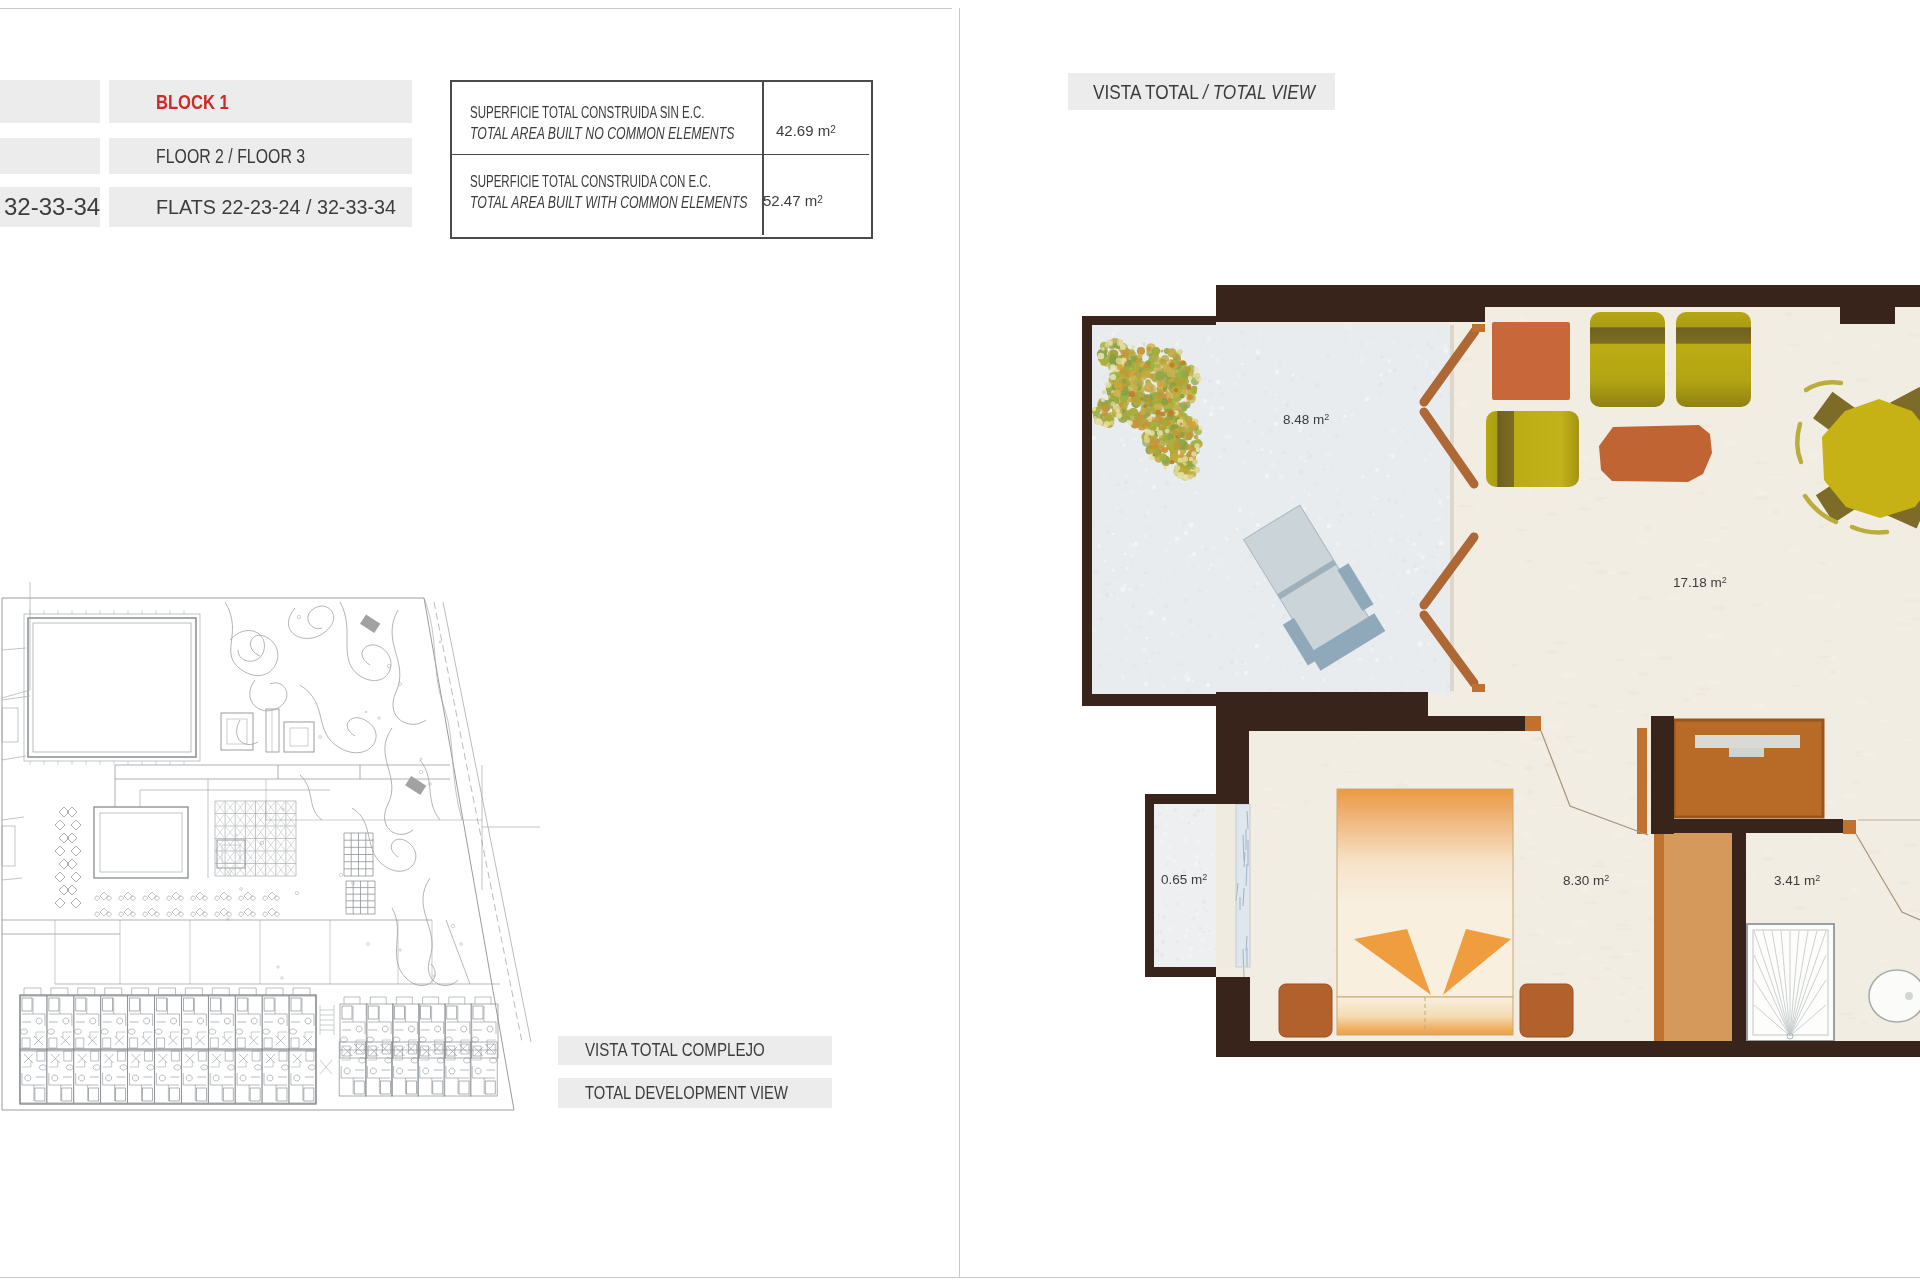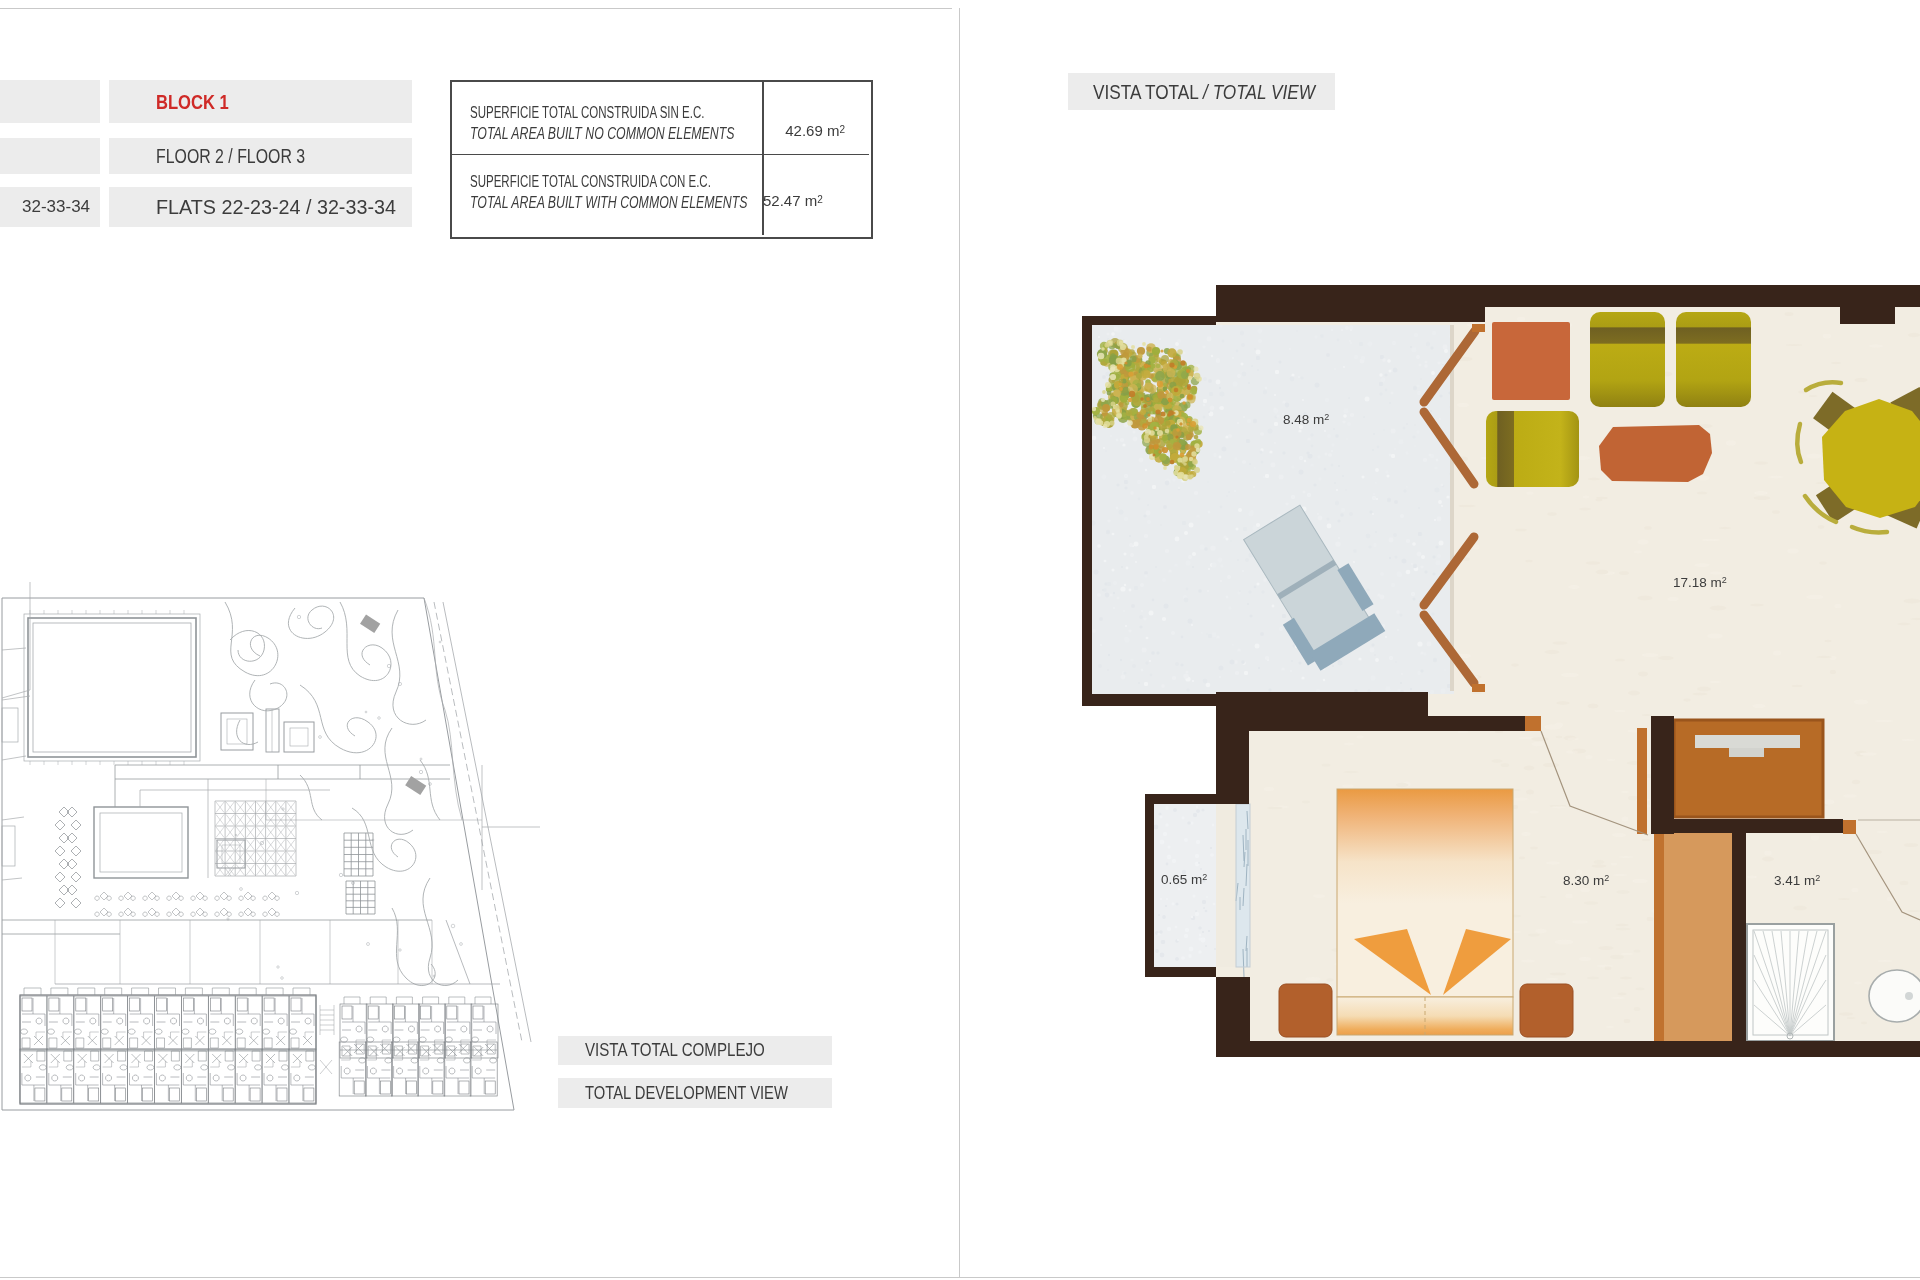--- a/index.html
+++ b/index.html
@@ -14,29 +14,29 @@
 <div class="hl" style="left:0;top:1277px;width:1920px;height:1px"></div>
 
 <div class="gb" style="left:-40px;top:80px;width:140px;height:43px"></div>
 <div class="gb" style="left:109px;top:80px;width:303px;height:43px"></div>
 <div class="gb" style="left:-40px;top:138px;width:140px;height:36px"></div>
 <div class="gb" style="left:109px;top:138px;width:303px;height:36px"></div>
 <div class="gb" style="left:-40px;top:187px;width:140px;height:40px"></div>
 <div class="gb" style="left:109px;top:187px;width:303px;height:40px"></div>
 <div class="t" style="left:156px;top:80px;height:43px;line-height:43px;font-size:21px;font-weight:bold;color:#cf2a27;transform:scaleX(0.79)">BLOCK 1</div>
 <div class="t" style="left:156px;top:138px;height:36px;line-height:36px;font-size:21px;transform:scaleX(0.756)">FLOOR 2 / FLOOR 3</div>
-<div class="t" style="left:22px;top:187px;height:40px;line-height:40px;font-size:17px">32-33-34</div>
+<div class="t" style="left:4px;top:187px;height:40px;line-height:40px;font-size:24px">32-33-34</div>
 <div class="t" style="left:156px;top:187px;height:40px;line-height:40px;font-size:21px;transform:scaleX(0.94)">FLATS 22-23-24 / 32-33-34</div>
 
 <div class="abs" style="left:450px;top:80px;width:419px;height:155px;border:2px solid #4a4a4a"></div>
 <div class="abs" style="left:450px;top:153.5px;width:419px;height:1.5px;background:#4a4a4a"></div>
 <div class="abs" style="left:762px;top:80px;width:1.5px;height:155px;background:#4a4a4a"></div>
 <div class="t" style="left:470px;top:104px;font-size:16px;transform:scaleX(0.72)">SUPERFICIE TOTAL CONSTRUIDA SIN E.C.</div>
 <div class="t" style="left:470px;top:125px;font-size:16px;font-style:italic;transform:scaleX(0.77)">TOTAL AREA BUILT NO COMMON ELEMENTS</div>
-<div class="t" style="left:739px;top:122px;width:106px;text-align:right;font-size:15px">42.69 m<span style="font-size:10px;vertical-align:3px">2</span></div>
+<div class="t" style="left:776px;top:122px;width:106px;text-align:left;font-size:15px">42.69 m<span style="font-size:10px;vertical-align:3px">2</span></div>
 <div class="t" style="left:470px;top:173px;font-size:16px;transform:scaleX(0.72)">SUPERFICIE TOTAL CONSTRUIDA CON E.C.</div>
 <div class="t" style="left:470px;top:194px;font-size:16px;font-style:italic;transform:scaleX(0.77)">TOTAL AREA BUILT WITH COMMON ELEMENTS</div>
 <div class="t" style="left:763px;top:192px;width:106px;text-align:left;font-size:15px">52.47 m<span style="font-size:10px;vertical-align:3px">2</span></div>
 
 <div class="gb" style="left:1068px;top:73px;width:267px;height:37px"></div>
 <div class="t" style="left:1093px;top:73px;height:37px;line-height:37px;font-size:21px;transform:scaleX(0.82)">VISTA TOTAL <span style="font-style:italic">/ TOTAL VIEW</span></div>
 
 <div class="gb" style="left:558px;top:1036px;width:274px;height:29px"></div>
 <div class="t" style="left:585px;top:1036px;height:29px;line-height:29px;font-size:18px;transform:scaleX(0.84)">VISTA TOTAL COMPLEJO</div>
 <div class="gb" style="left:558px;top:1078px;width:274px;height:30px"></div>

